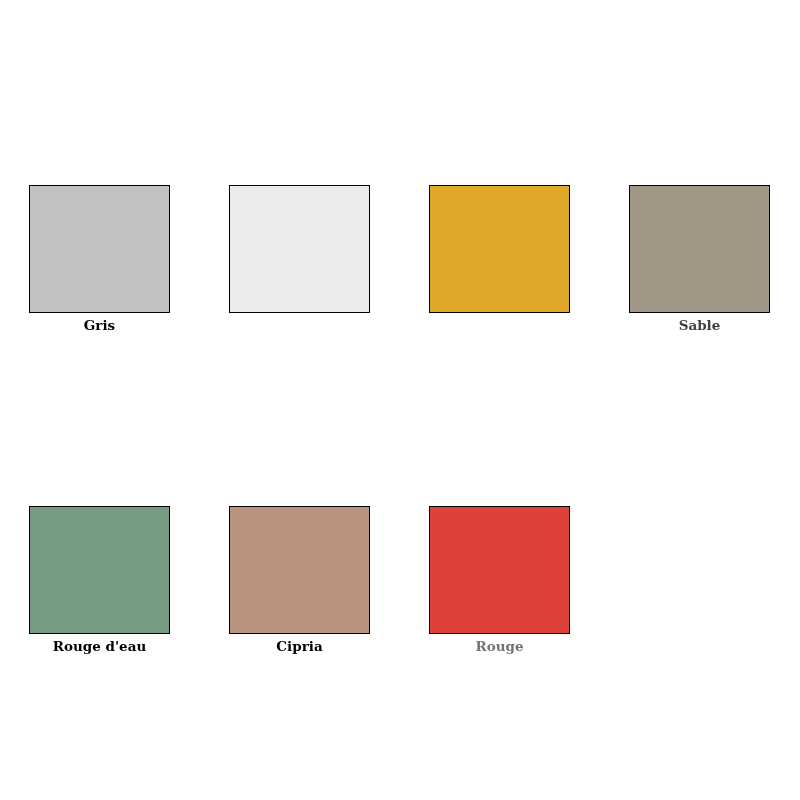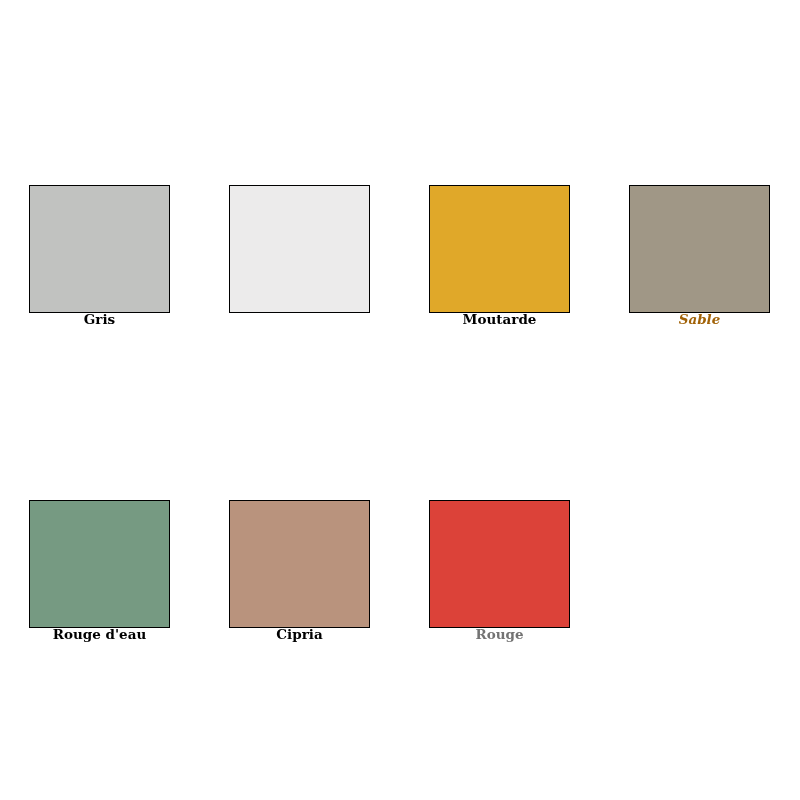--- a/index.html
+++ b/index.html
@@ -51,46 +51,46 @@
 
   .swatch-label {
     display: block;
     width: 141px;
     text-align: center;
     font-family: "DejaVu Serif", "Liberation Serif", serif;
     font-weight: bold;
     font-size: 13.5px;
     line-height: 1;
     color: #000000;
+    padding-top: 6px;
     white-space: nowrap;
   }
 </style>
 </head>
 <body style="background: rgb(255, 255, 255);">
 
 <div id="palette-figure" style="background: rgb(255, 255, 255);">
   <div class="swatch-grid">
 
     <div class="swatch-cell">
       <div class="swatch-chip" style="background-color: rgb(193, 194, 192); border-color: rgb(0, 0, 0);"></div>
       <span class="swatch-label" style="color: rgb(0, 0, 0);">Gris</span>
     </div>
 
     <div class="swatch-cell">
       <div class="swatch-chip" style="background-color: rgb(236, 235, 235); border-color: rgb(0, 0, 0);"></div>
     </div>
 
     <div class="swatch-cell">
       <div class="swatch-chip" style="background-color: rgb(224, 168, 41); border-color: rgb(0, 0, 0);"></div>
-      <span class="swatch-label" style="color: rgb(0, 0, 0);">Moutarde</span>
     </div>
 
     <div class="swatch-cell">
       <div class="swatch-chip" style="background-color: rgb(160, 151, 134); border-color: rgb(0, 0, 0);"></div>
-      <span class="swatch-label" style="color: #a16207; font-style: italic;">Sable</span>
+      <span class="swatch-label" style="color: #404040;">Sable</span>
     </div>
 
     <div class="swatch-cell">
       <div class="swatch-chip" style="background-color: rgb(118, 154, 130); border-color: rgb(0, 0, 0);"></div>
       <span class="swatch-label" style="color: rgb(0, 0, 0);">Rouge d'eau</span>
     </div>
 
     <div class="swatch-cell">
       <div class="swatch-chip" style="background-color: rgb(185, 147, 125); border-color: rgb(0, 0, 0);"></div>
       <span class="swatch-label" style="color: rgb(0, 0, 0);">Cipria</span>

